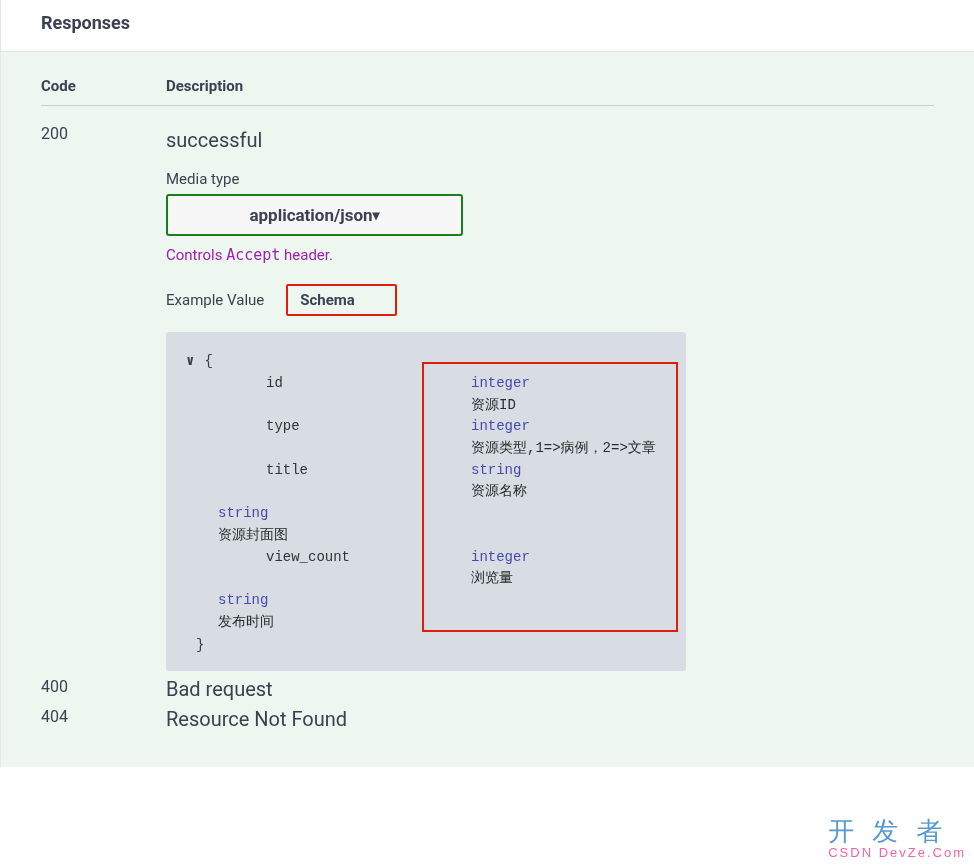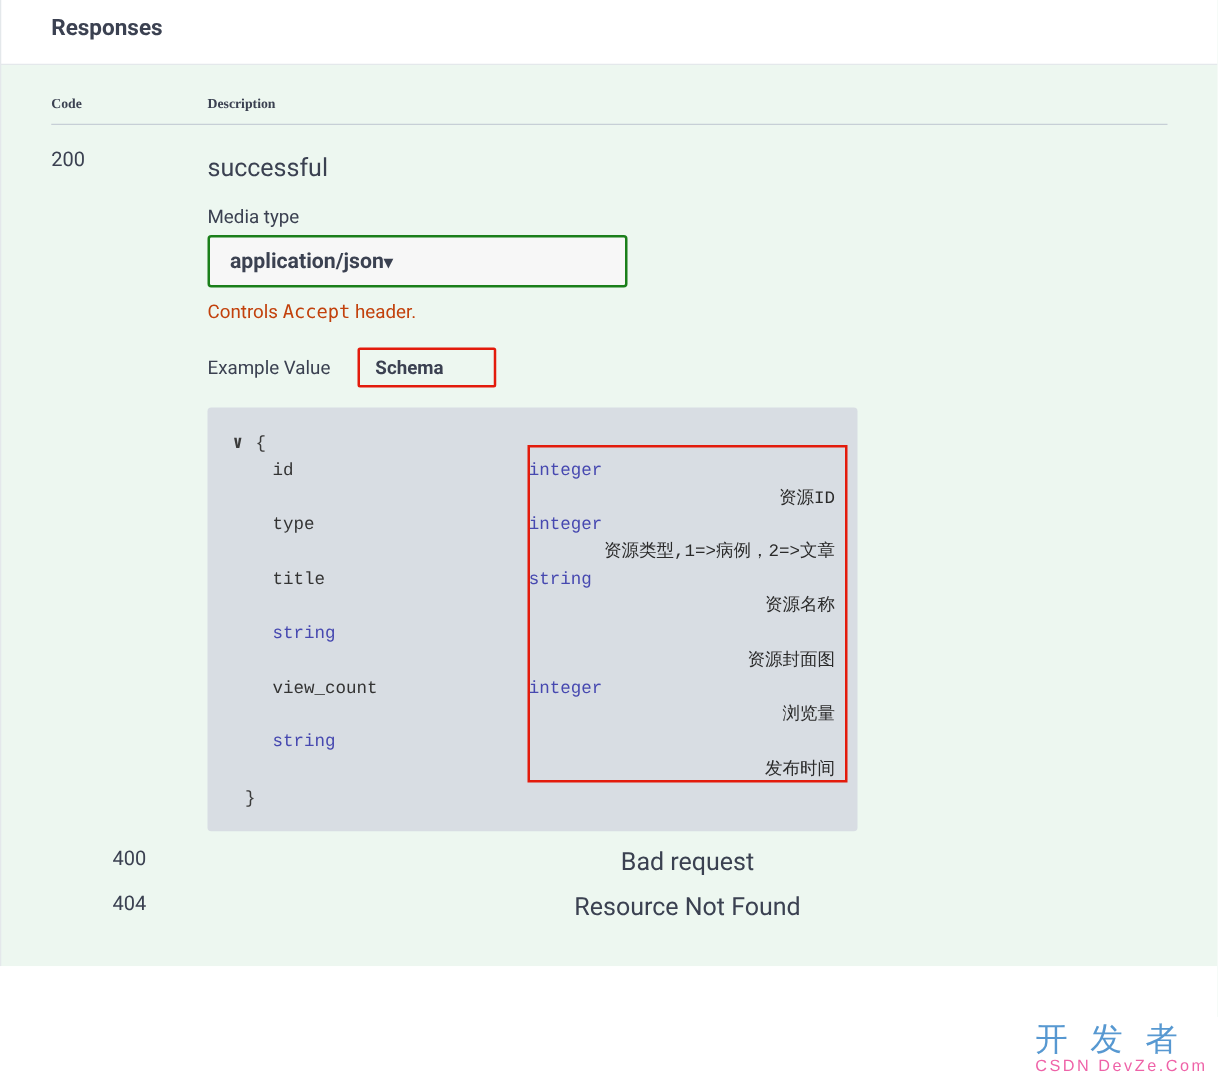--- a/index.html
+++ b/index.html
@@ -23,40 +23,40 @@
   }
   .row { display: flex; margin-bottom: 6px; }
   .col-code {
     width: 125px;
     flex: 0 0 125px;
     font-size: 16px;
     color: #3b4151;
   }
   .col-desc { flex: 1 1 auto; font-size: 14px; color: #3b4151; }
   .thead { font-weight: 700; padding-bottom: 10px; border-bottom: 1px solid #c7cfd6; margin-bottom: 18px; }
-  .thead .col-code, .thead .col-desc { font-size: 11px; font-family: Liberation Serif, serif; }
+  .thead .col-code, .thead .col-desc { font-size: 15px; }
   .desc-text { font-size: 20px; color: #3b4151; margin: 4px 0 18px 0; }
   .label-sm { font-size: 15px; color: #3b4151; margin-bottom: 6px; }
   .media-select {
     border: 2px solid #1a7f1a;
     background: #f7f7f7;
-    width: 336px;
+    width: 297px;
     height: 42px;
     border-radius: 3px;
     display: flex;
     align-items: center;
-    justify-content: flex-start;
+    justify-content: center;
     padding: 0 16px;
     font-size: 17px;
     font-weight: 700;
     color: #3b4151;
     cursor: pointer;
   }
   .media-select .chev { font-size: 14px; }
-  .controls-line { color: #c2410c; font-size: 15px; margin: 10px 0 20px 0; }
+  .controls-line { color: #a21caf; font-size: 15px; margin: 10px 0 20px 0; }
   .controls-line .code { font-family: ui-monospace, SFMono-Regular, Menlo, Consolas, monospace; }
   .tabs-row { display: flex; align-items: center; gap: 22px; margin-bottom: 16px; }
   .tab { font-size: 15px; color: #3b4151; cursor: pointer; }
   .tab.active {
     border: 2px solid #e31b0c;
     padding: 5px 40px 5px 12px;
     font-weight: 700;
     border-radius: 2px;
   }
   .schema-box {
@@ -66,31 +66,31 @@
     padding: 20px 18px 18px 22px;
     position: relative;
     font-family: ui-monospace, SFMono-Regular, Menlo, Consolas, "Courier New", monospace;
     font-size: 14px;
     color: #3b3b3b;
   }
   .schema-toggle { display: flex; align-items: center; gap: 10px; margin-bottom: 4px; margin-left: -2px; }
   .schema-toggle .chev { font-weight: 700; }
   .prop-rows { margin-left: 30px; }
   .prop-row { display: flex; line-height: 1.55; }
-  .prop-name { width: 205px; flex: 0 0 205px; color: #333; }
+  .prop-name { width: 205px; flex: 0 0 205px; color: #333; margin-left: 48px; }
   .prop-meta { flex: 1 1 auto; }
   .prop-type { color: #4648b0; }
-  .prop-desc { color: #2a2a2a; text-align: right; }
+  .prop-desc { color: #2a2a2a; }
   .red-box {
     position: absolute;
     border: 2px solid #e31b0c;
     pointer-events: none;
   }
   .close-brace { margin-left: 8px; margin-top: 4px; }
-  .simple-row { margin-top: 12px; text-align: center; }
+  .simple-row { margin-top: 0; }
   .watermark {
     position: fixed;
     right: 8px;
     bottom: 6px;
     font-family: "Microsoft YaHei", sans-serif;
     color: #3a87c9;
     font-size: 26px;
     letter-spacing: 18px;
     opacity: 0.85;
     pointer-events: none;

